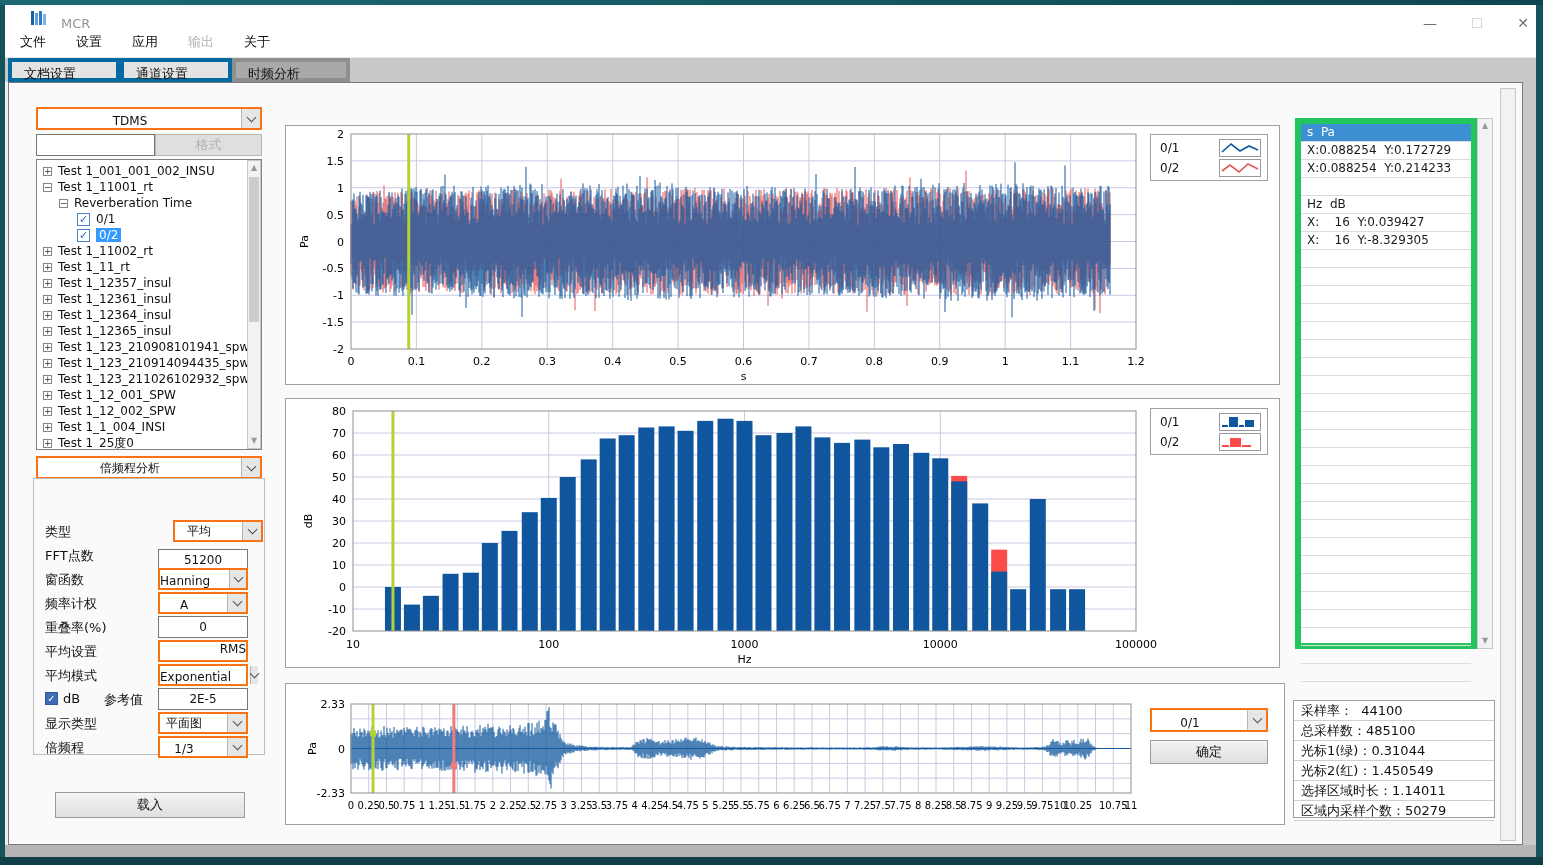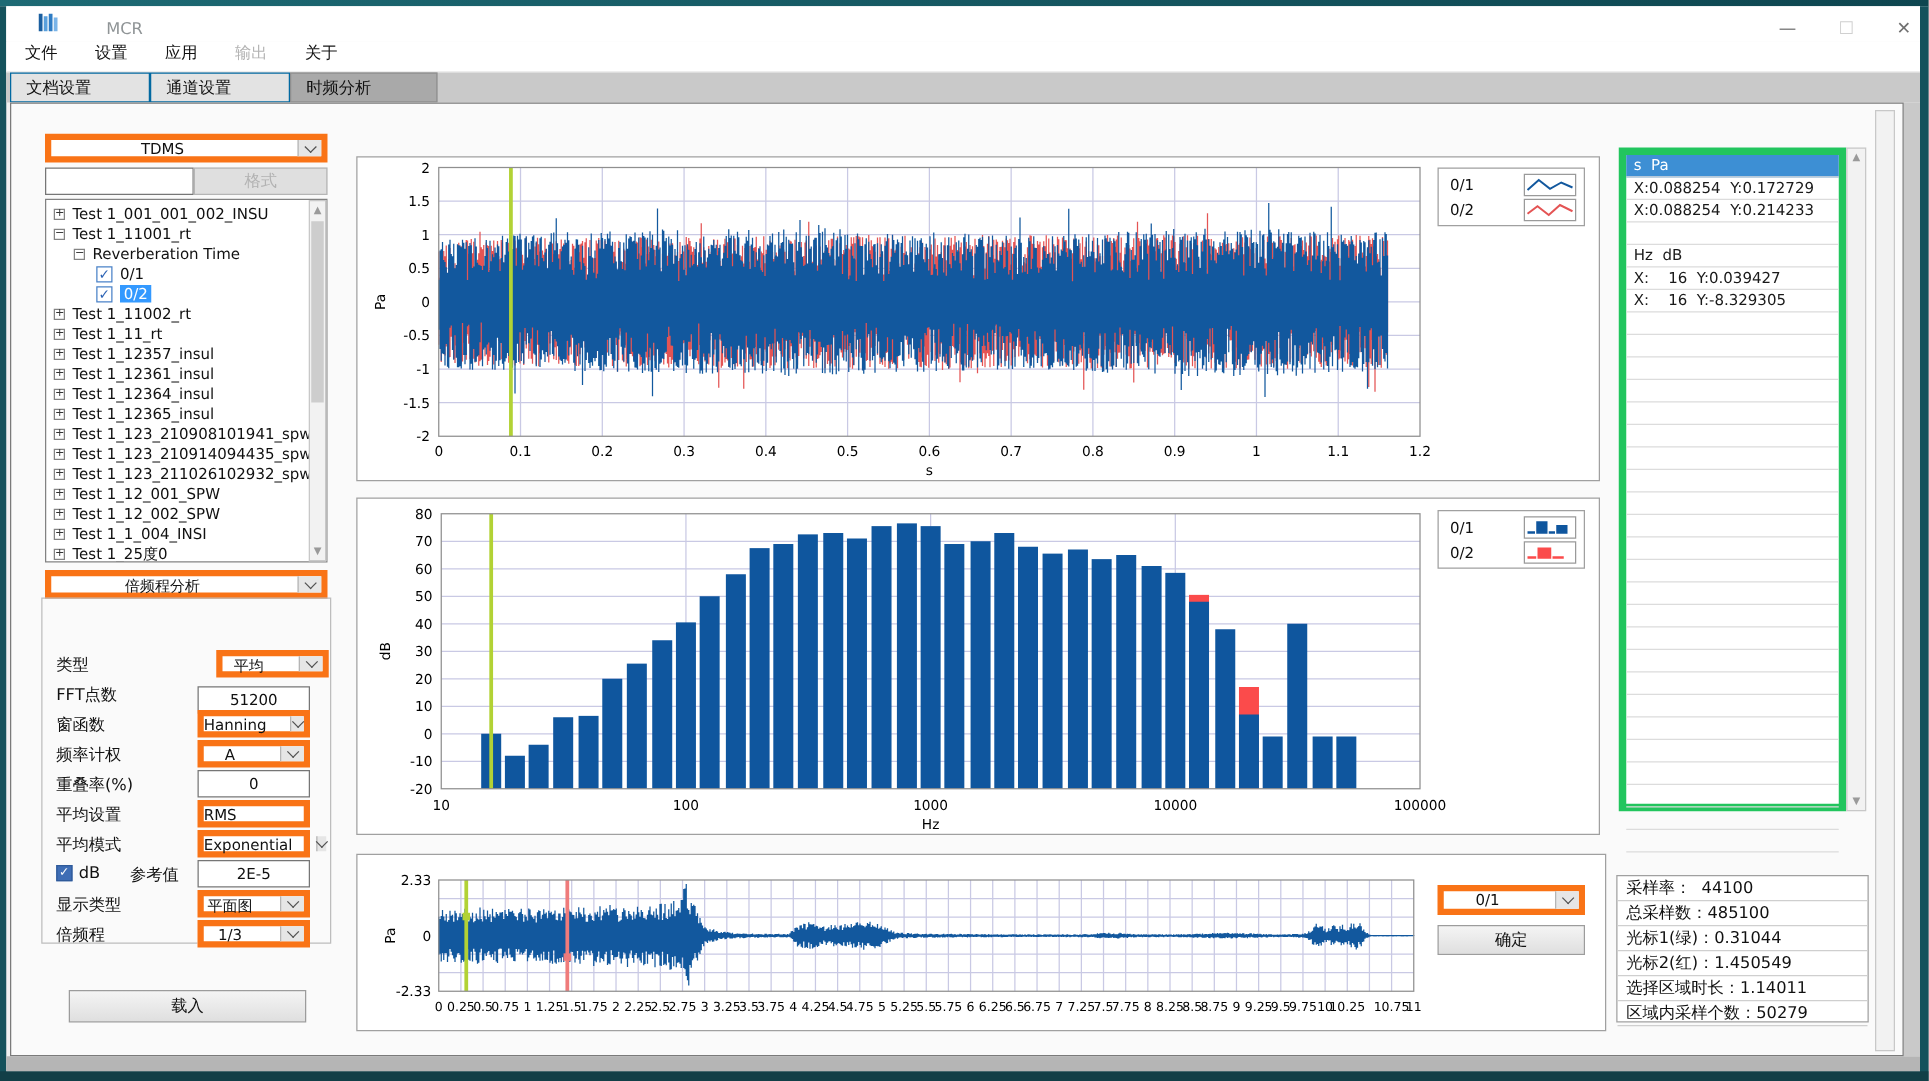--- a/index.html
+++ b/index.html
@@ -8,32 +8,32 @@
        -webkit-font-smoothing:antialiased;}
   .abs{position:absolute;}
   
   #edge-top{left:0;top:0;width:1543px;height:5px;background:linear-gradient(90deg,#1d6a74,#0e4650);}
   #edge-left{left:0;top:5px;width:5px;height:860px;background:#15525c;}
   #edge-right{left:1536px;top:5px;width:7px;height:860px;background:#15525c;}
   #edge-bottom{left:0;top:857px;width:1543px;height:8px;background:#123f47;}
   #strip-bottom{left:5px;top:845px;width:1531px;height:12px;background:#b5b5b5;}
   #strip-right{left:1523px;top:82px;width:13px;height:763px;background:#c9c9c9;}
   #titlebar{left:5px;top:5px;width:1531px;height:28px;background:#fff;}
-  #title-text{left:56px;top:11px;font-size:13px;color:#8f9496;margin-left:24px;}
+  #title-text{left:56px;top:11px;font-size:13px;color:#8f9496;}
   .winbtn{top:8px;width:34px;height:20px;text-align:center;font-size:14px;color:#707070;line-height:20px;}
   #menubar{left:5px;top:33px;width:1531px;height:24px;background:#fff;display:flex;align-items:flex-start;border-bottom:1px solid #e8e8e8;}
   .mitem{padding:0 15px;font-size:13px;color:#111;}
   .mitem.disabled{color:#b4b4b4;}
   #tabbar{left:5px;top:58px;width:1531px;height:24px;background:#c9c9c9;}
   .tab{position:absolute;top:0;height:24px;line-height:24px;font-size:13px;color:#111;
-       background:#e3e3e3;border:1px solid #0369a1;box-sizing:border-box;padding-left:12px;}
+       background:#e3e3e3;border:4px solid #0369a1;box-sizing:border-box;padding-left:12px;}
   .tab.active{background:#a9a9a9;border-color:#8f8f8f;}
   #main-panel{left:8px;top:82px;width:1515px;height:763px;background:#fafafa;border:1px solid #7a7a7a;box-sizing:border-box;}
   
-  .combo{background:#fff;border:5px solid #f97316;box-sizing:border-box;display:flex;align-items:flex-start;gap:19px;}
+  .combo{background:#fff;border:2px solid #f97316;box-sizing:border-box;display:flex;align-items:flex-end;gap:19px;}
   .combo .cval{flex:1;text-align:center;font-size:12px;color:#111;}
   .cbtn{width:18px;align-self:stretch;background:#e6e6e6;border-left:1px solid #b5b5b5;display:flex;align-items:center;justify-content:center;}
   .chev{width:6px;height:6px;border-right:1.4px solid #505050;border-bottom:1.4px solid #505050;transform:rotate(45deg);margin-top:-3px;}
   .tbox{background:#fff;border:1px solid #767676;box-sizing:border-box;text-align:center;font-size:12px;color:#111;display:flex;align-items:center;justify-content:center;}
   .btn{background:linear-gradient(#f4f4f4,#dfdfdf);border:1px solid #9c9c9c;box-sizing:border-box;
        text-align:center;font-size:13px;color:#111;display:flex;align-items:center;justify-content:center;}
   .btn.disabled{background:#dfdfdf;color:#b2b2b2;border-color:#b5b5b5;}
   input.tsearch{position:absolute;border:1px solid #767676;box-sizing:border-box;font-size:12px;padding:2px 4px;outline:none;}
   
   #tree-box{background:#fff;border:1px solid #828282;box-sizing:border-box;overflow:hidden;}

